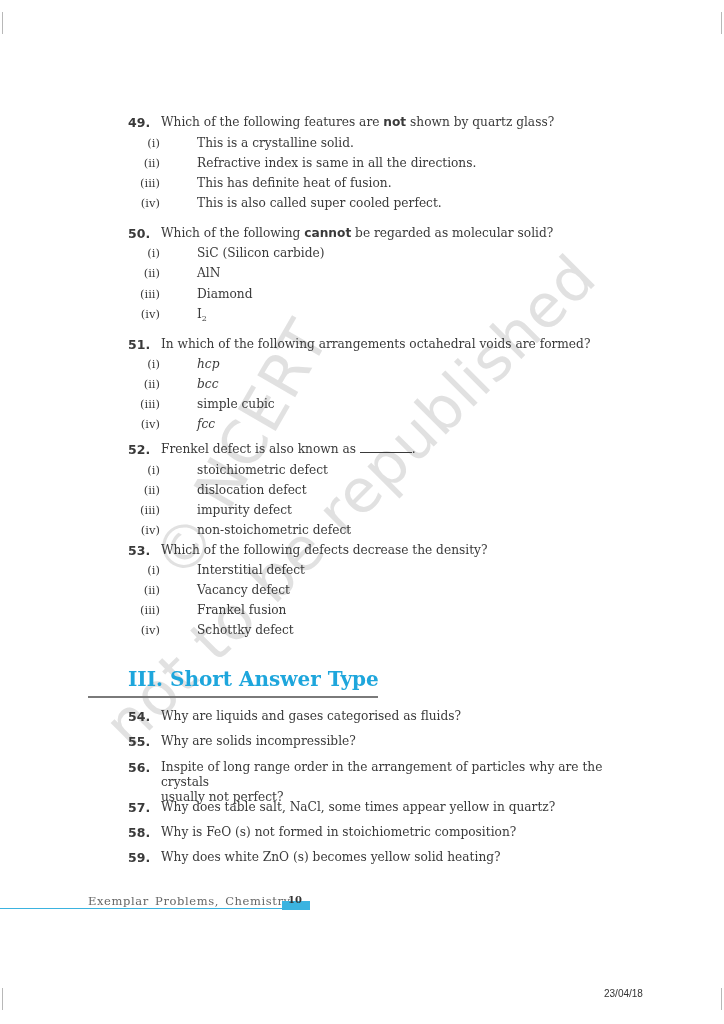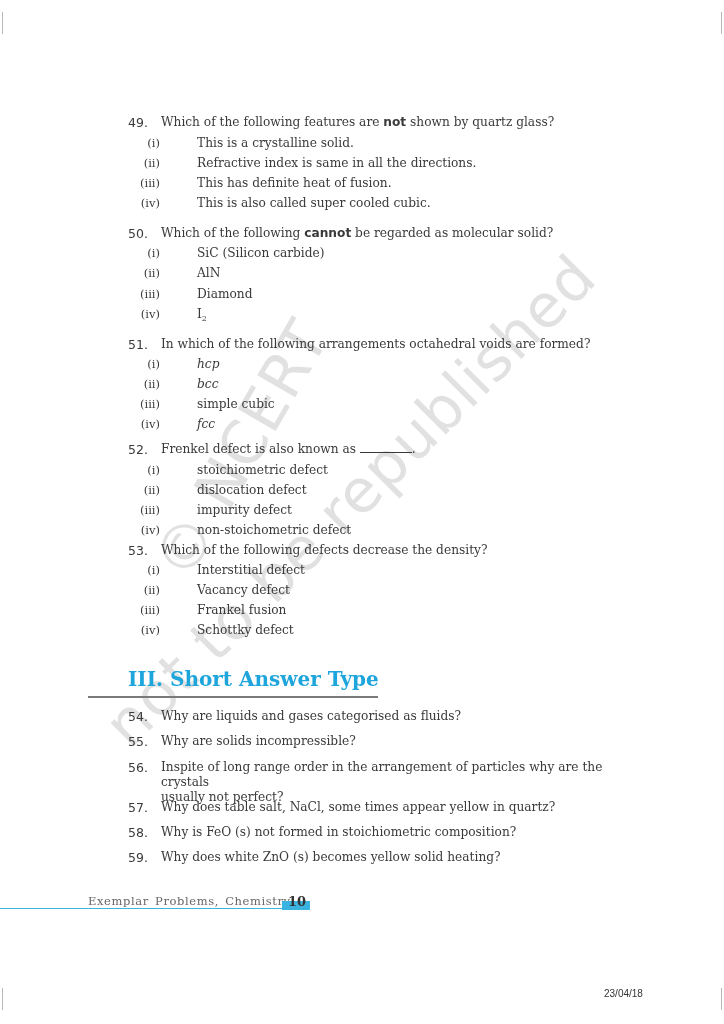--- a/index.html
+++ b/index.html
@@ -53,21 +53,21 @@
     position: absolute;
     left: 128px;
     font-size: 12.2px;
     line-height: 15px;
   }
   .q .num {
     position: absolute;
     left: 0;
     width: 30px;
     font-family: "DejaVu Sans", "Liberation Sans", sans-serif;
-    font-weight: normal;
+    font-weight: bold;
     font-size: 12.5px;
     color: #3a3a3a;
   }
   .q .text {
     position: absolute;
     left: 33px;
     width: 470px;
     white-space: normal;
   }
   .q .text b {
@@ -142,21 +142,21 @@
     left: 282px;
     top: 901px;
     width: 28px;
     height: 9px;
     background: #3bb3e0;
   }
   .page-num {
     position: absolute;
     left: 288px;
     top: 894px;
-    font-size: 13px;
+    font-size: 10px;
     color: #333;
     font-weight: bold;
   }
   .date-stamp {
     position: absolute;
     left: 604px;
     top: 988px;
     font-family: "Liberation Sans", "DejaVu Sans", sans-serif;
     font-size: 10px;
     color: #333;
@@ -202,21 +202,21 @@
   <div class="opt" style="top:176px; left:0; width:724px;">
     <span class="opt-label">
         <span class="roman">(iii)</span>
       </span>
     <span class="opt-text">This has definite heat of fusion.</span>
   </div>
   <div class="opt" style="top:196px; left:0; width:724px;">
     <span class="opt-label">
         <span class="roman">(iv)</span>
       </span>
-    <span class="opt-text">This is also called super cooled cubic.</span>
+    <span class="opt-text">This is also called super cooled perfect.</span>
   </div>
 
   <div class="q" style="top:226px;">
     <span class="num">50.</span>
     <span class="text"><span>Which of the following </span><b>cannot</b><span> be regarded as molecular solid?</span></span>
   </div>
   <div class="opt" style="top:246px; left:0; width:724px;">
     <span class="opt-label">
         <span class="roman">(i)</span>
       </span>

